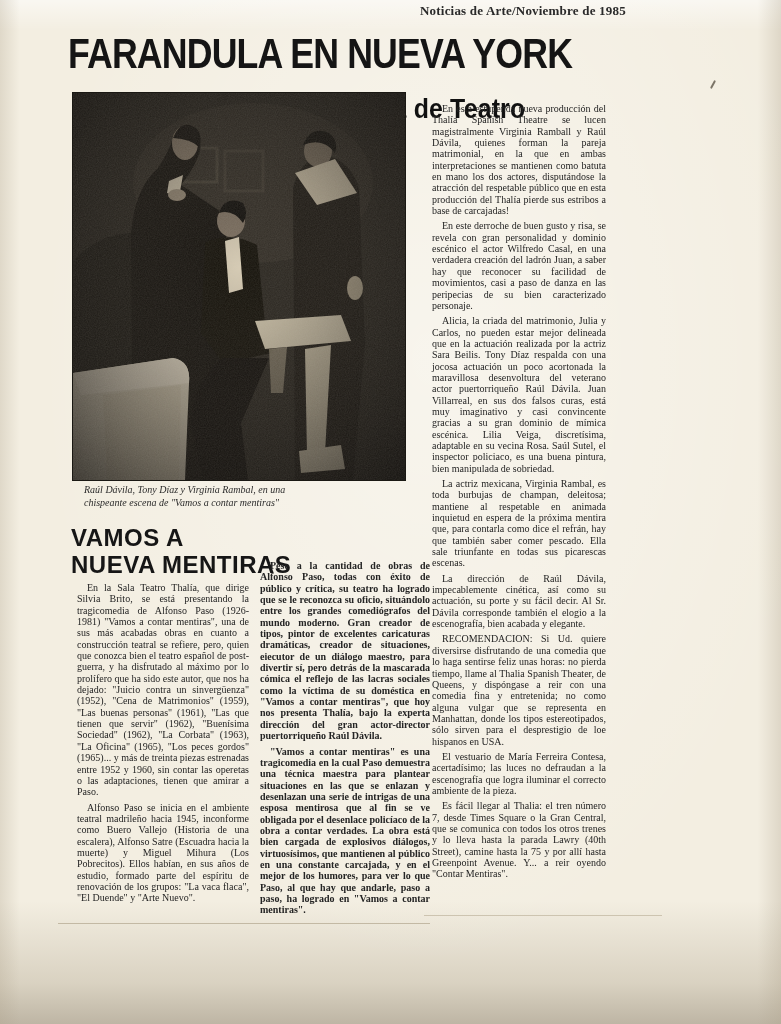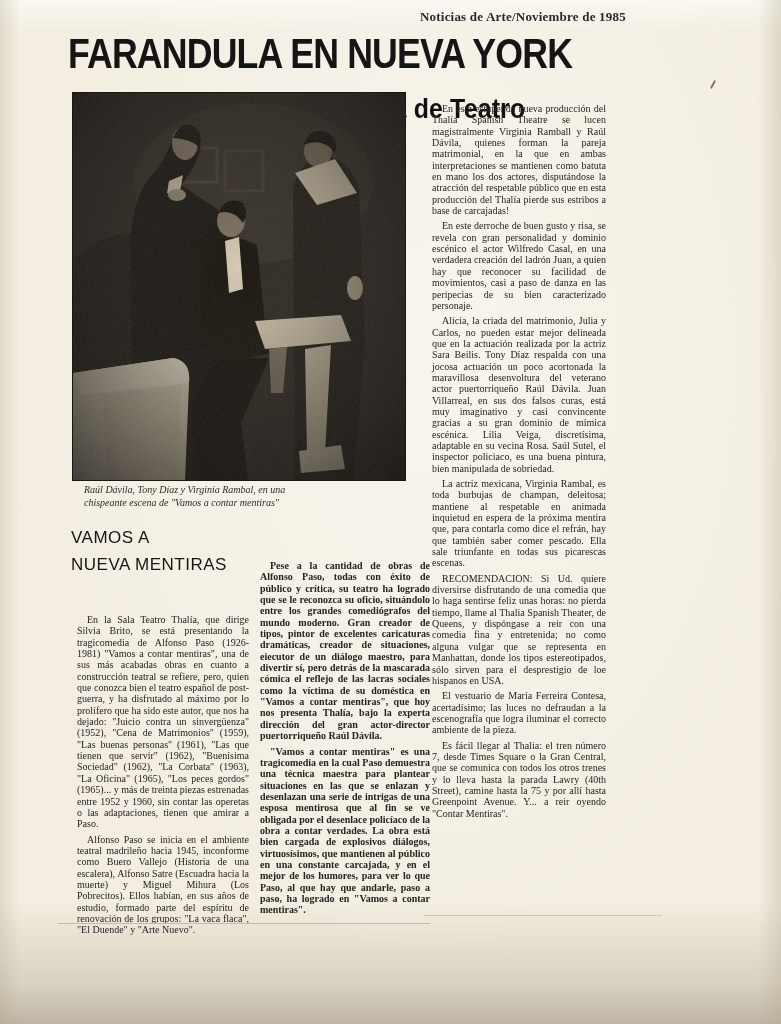--- a/index.html
+++ b/index.html
@@ -10,21 +10,21 @@
     overflow:hidden;
     background-color:#f3eee1;
     background-image:
       radial-gradient(ellipse at 55% 35%, rgba(255,255,255,0.40), rgba(255,255,255,0) 65%),
       linear-gradient(90deg, rgba(172,160,138,0.28) 0%, rgba(0,0,0,0) 2.5%, rgba(0,0,0,0) 97%, rgba(172,160,138,0.30) 100%),
       linear-gradient(180deg, rgba(255,255,255,0.55) 0%, rgba(255,255,255,0) 3%, rgba(0,0,0,0) 88%, rgba(158,145,120,0.30) 96%, rgba(125,112,90,0.45) 100%);
     font-family:"Liberation Serif", serif;
     color:#222;
   }
   .masthead{
-    position:absolute; top:9px; left:420px; width:240px;
+    position:absolute; top:3px; left:420px; width:240px;
     font-size:13px; font-weight:bold; text-align:left;
     color:#2a2a2a; letter-spacing:0.2px;
   }
   .main-title{
     position:absolute; top:30px; left:68px;
     font-family:"Liberation Sans", sans-serif;
     font-weight:700; font-size:42px; letter-spacing:-1px;
     color:#151515; white-space:nowrap;
     transform:scaleX(0.85); transform-origin:left top;
   }
@@ -48,30 +48,30 @@
   }
   .photo svg{display:block;}
   .caption{
     position:absolute; top:484px; left:84px; width:225px;
     font-style:italic; font-weight:normal; font-size:10px; line-height:12.5px;
     color:#2b2b2b;
   }
   .headline{
     position:absolute; top:524px; left:71px; width:250px;
     font-family:"Liberation Sans", sans-serif;
-    font-weight:400; font-size:17px; line-height:27px;
+    font-weight:700; font-size:24px; line-height:27px;
     color:#161616; letter-spacing:0.5px;
   }
   .col{
     position:absolute;
     font-size:10px; line-height:11.35px;
     text-align:justify; color:#242424;
   }
   .col p{margin:4px; text-indent:10px;}
-  .col-left{top:610px; left:73px; width:180px;}
+  .col-left{top:578px; left:73px; width:180px;}
   .col-middle{top:556px; left:256px; width:178px;font-weight:bold;}
   .col-right{top:99px; left:428px; width:182px;}
   .rule{position:absolute; height:1px; background:#c3b9a4;}
   .rule-bottom-left{top:923px; left:58px; width:372px;}
   .rule-bottom-right{top:915px; left:424px; width:238px; background:#cdc4b0;}
   .ink-mark{
     position:absolute; top:80px; left:712px; width:2px; height:9px;
     background:#7c7568; transform:rotate(28deg); border-radius:1px;
   }
 </style>
@@ -148,23 +148,24 @@
   <div class="col col-left">
       <p>En la Sala Teatro Thalía, que dirige Silvia Brito, se está presentando la tragicomedia de Alfonso Paso (1926-1981) "Vamos a contar mentiras", una de sus más acabadas obras en cuanto a construcción teatral se refiere, pero, quien que conozca bien el teatro español de post-guerra, y ha disfrutado al máximo por lo prolífero que ha sido este autor, que nos ha dejado: "Juicio contra un sinvergüenza" (1952), "Cena de Matrimonios" (1959), "Las buenas personas" (1961), "Las que tienen que servir" (1962), "Buenísima Sociedad" (1962), "La Corbata" (1963), "La Oficina" (1965), "Los peces gordos" (1965)... y más de treinta piezas estrenadas entre 1952 y 1960, sin contar las operetas o las adaptaciones, tienen que amirar a Paso.</p>
       <p>Alfonso Paso se inicia en el ambiente teatral madrileño hacia 1945, inconforme como Buero Vallejo (Historia de una escalera), Alfonso Satre (Escuadra hacia la muerte) y Miguel Mihura (Los Pobrecitos). Ellos habían, en sus años de estudio, formado parte del espíritu de renovación de los grupos: "La vaca flaca", "El Duende" y "Arte Nuevo".</p>
     </div>
   <div class="col col-middle">
       <p>Pese a la cantidad de obras de Alfonso Paso, todas con éxito de público y crítica, su teatro ha logrado que se le reconozca su oficio, situándolo entre los grandes comediógrafos del mundo moderno. Gran creador de tipos, pintor de excelentes caricaturas dramáticas, creador de situaciones, eiecutor de un diálogo maestro, para divertir sí, pero detrás de la mascarada cómica el reflejo de las lacras sociales como la víctima de su doméstica en "Vamos a contar mentiras", que hoy nos presenta Thalía, bajo la experta dirección del gran actor-director puertorriqueño Raúl Dávila.</p>
       <p>"Vamos a contar mentiras" es una tragicomedia en la cual Paso demuestra una técnica maestra para plantear situaciones en las que se enlazan y desenlazan una serie de intrigas de una esposa mentirosa que al fin se ve obligada por el desenlace policíaco de la obra a contar verdades. La obra está bien cargada de explosivos diálogos, virtuosísimos, que mantienen al público en una constante carcajada, y en el mejor de los humores, para ver lo que Paso, al que hay que andarle, paso a paso, ha logrado en "Vamos a contar mentiras".</p>
     </div>
   <div class="col col-right">
       <p>En esta estupenda nueva producción del Thalía Spanish Theatre se lucen magistralmente Virginia Ramball y Raúl Dávila, quienes forman la pareja matrimonial, en la que en ambas interpretaciones se mantienen como batuta en mano los dos actores, disputándose la atracción del respetable público que en esta producción del Thalía pierde sus estribos a base de carcajadas!</p>
-      <p>En este derroche de buen gusto y risa, se revela con gran personalidad y dominio escénico el actor Wilfredo Casal, en una verdadera creación del ladrón Juan, a quien hay que reconocer su facilidad de movimientos, casi a paso de danza en las peripecias de su bien caracterizado personaje.</p>
+      <p>En este derroche de buen gusto y risa, se revela con gran personalidad y dominio escénico el actor Wilfredo Casal, en una verdadera creación del ladrón Juan, a saber hay que reconocer su facilidad de movimientos, casi a paso de danza en las peripecias de su bien caracterizado personaje.</p>
       <p>Alicia, la criada del matrimonio, Julia y Carlos, no pueden estar mejor delineada que en la actuación realizada por la actriz Sara Beilis. Tony Díaz respalda con una jocosa actuación un poco acortonada la maravillosa desenvoltura del veterano actor puertorriqueño Raúl Dávila. Juan Villarreal, en sus dos falsos curas, está muy imaginativo y casi convincente gracias a su gran dominio de mímica escénica. Lilia Veiga, discretísima, adaptable en su vecina Rosa. Saúl Sutel, el inspector policiaco, es una buena pintura, bien manipulada de sobriedad.</p>
       <p>La actriz mexicana, Virginia Rambal, es toda burbujas de champan, deleitosa; mantiene al respetable en animada inquietud en espera de la próxima mentira que, para contarla como dice el refrán, hay que también saber comer pescado. Ella sale triunfante en todas sus picarescas escenas.</p>
+      <p>La dirección de Raúl Dávila, impecablemente cinética, así como su actuación, su porte y su fácil decir. Al Sr. Dávila corresponde también el elogio a la escenografía, bien acabada y elegante.</p>
       <p>RECOMENDACION: Si Ud. quiere diversirse disfrutando de una comedia que lo haga sentirse feliz unas horas: no pierda tiempo, llame al Thalia Spanish Theater, de Queens, y dispóngase a reir con una comedia fina y entretenida; no como alguna vulgar que se representa en Manhattan, donde los tipos estereotipados, sólo sirven para el desprestigio de loe hispanos en USA.</p>
       <p>El vestuario de María Ferreira Contesa, acertadísimo; las luces no defraudan a la escenografía que logra iluminar el correcto ambiente de la pieza.</p>
       <p>Es fácil llegar al Thalia: el tren número 7, desde Times Square o la Gran Central, que se comunica con todos los otros trenes y lo lleva hasta la parada Lawry (40th Street), camine hasta la 75 y por allí hasta Greenpoint Avenue. Y... a reir oyendo "Contar Mentiras".</p>
     </div>
 
   <div class="rule rule-bottom-left"></div>
   <div class="rule rule-bottom-right"></div>
   <div class="ink-mark"></div>
 
 </div>

